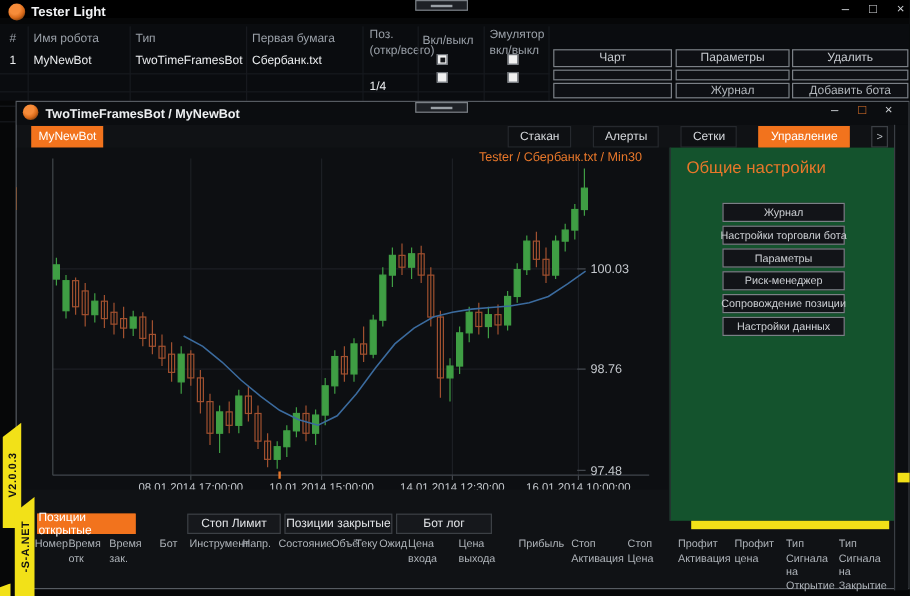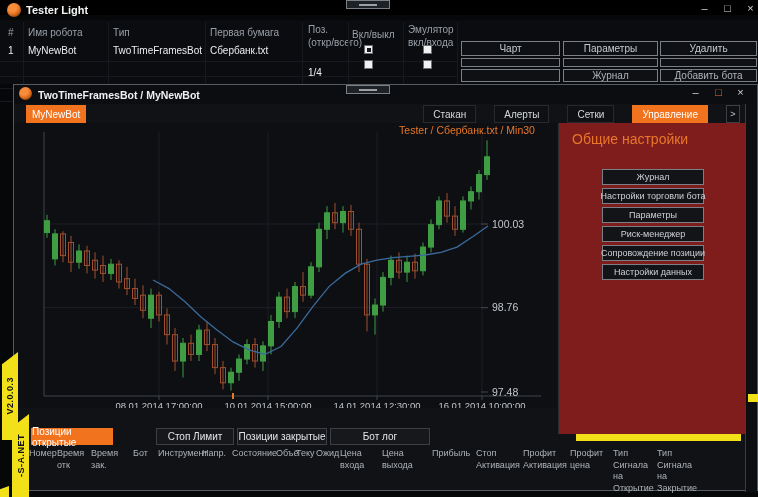--- a/index.html
+++ b/index.html
@@ -36,21 +36,21 @@
   .tab{padding:0 9px;font-size:10px;display:flex;align-items:center;color:#d6d9dd;background:#0e1013;
        border:1px solid #26292e}
   .tab.active{background:#f2731d;border-color:#f2731d;color:#fff}
   .more-btn{width:14px;display:flex;align-items:center;justify-content:center;font-size:9px;color:#c6cacf;
             background:#0e1013;border:1px solid #3c4045}
   .pane-btn{position:absolute;display:flex;align-items:center;justify-content:center;font-size:9px;
             background:#1b1e23;color:#b9bec4;border:1px solid #3c4045}
   .pane-btn.active{background:#f2731d;border-color:#f2731d;color:#fff}
 
   
-  #settings-panel{position:absolute;left:544px;top:38px;width:189px;height:311px;background:#7f1d1d;border-left:1px solid #2a2e33}
+  #settings-panel{position:absolute;left:544px;top:38px;width:189px;height:311px;background:#14532d;border-left:1px solid #2a2e33}
   #panel-strip{position:absolute;right:0;top:19px;width:12px;height:388px;background:#0c0e11;border-left:1px solid #3a3e44}
   .settings-title{position:absolute;left:13px;top:8px;font-size:14px;color:#e8772a;white-space:nowrap}
   .settings-btn{position:absolute;left:43px;width:102px;height:16px;border:1px solid #7b8086;background:#121418;
                 color:#cdd0d4;font-size:9px;display:flex;align-items:center;justify-content:center;white-space:nowrap}
 
   
   #bottom-tabs{position:absolute;left:17px;top:343px;display:flex;gap:3px}
   .bottom-tab{height:17px;display:flex;align-items:center;justify-content:center;font-size:10px;
               background:#16181c;border:1px solid #3c4045;color:#e2e4e7}
   .bottom-tab.active{background:#f2731d;border-color:#f2731d;color:#fff}
@@ -79,21 +79,21 @@
 
 <div id="bots-area">
     <div class="hcell" style="left: 8px; top: 6px;">#</div>
     <div class="hcell" style="left: 28px; top: 6px;">Имя робота</div>
     <div class="hcell" style="left: 113px; top: 6px;">Тип</div>
     <div class="hcell" style="left: 210px; top: 6px;">Первая бумага</div>
     <div class="hcell" style="left: 308px; top: 3px;">Поз.
 (откр/всего)</div>
     <div class="hcell" style="left: 352px; top: 8px;">Вкл/выкл</div>
     <div class="hcell" style="left: 408px; top: 3px;">Эмулятор
-вкл/входа</div>
+вкл/выкл</div>
     <div class="gline" style="left: 0px; top: 41px; width: 458px; height: 1px;"></div>
     <div class="gline" style="left: 0px; top: 56px; width: 458px; height: 1px;"></div>
     <div class="gline" style="left: 0px; top: 68px; width: 458px; height: 1px;"></div>
     <div class="gline" style="left: 0px; top: 81px; width: 758px; height: 1px;"></div>
     <div class="gline" style="left: 23px; top: 2px; width: 1px; height: 62px;"></div>
     <div class="gline" style="left: 108px; top: 2px; width: 1px; height: 62px;"></div>
     <div class="gline" style="left: 205px; top: 2px; width: 1px; height: 62px;"></div>
     <div class="gline" style="left: 302px; top: 2px; width: 1px; height: 62px;"></div>
     <div class="gline" style="left: 348px; top: 2px; width: 1px; height: 62px;"></div>
     <div class="gline" style="left: 403px; top: 2px; width: 1px; height: 62px;"></div>
@@ -291,21 +291,21 @@
       <div class="settings-btn" style="top: 103px;">Риск-менеджер</div>
       <div class="settings-btn" style="top: 122px;">Сопровождение позиции</div>
       <div class="settings-btn" style="top: 141px;">Настройки данных</div>
     </div>
   <div id="panel-strip"></div>
 
   <div id="bottom-tabs">
       <div class="bottom-tab active" style="width: 82px;">Позиции открытые</div>
       <div class="bottom-tab" style="width: 78px; margin-left: 40px;">Стоп Лимит</div>
       <div class="bottom-tab" style="width: 90px;">Позиции закрытые</div>
-      <div class="bottom-tab" style="width: 100px;">Бот лог</div>
+      <div class="bottom-tab" style="width: 80px;">Бот лог</div>
     </div>
   <div id="positions-header">
       <div class="ph" style="width: 28px;">Номер</div>
       <div class="ph" style="width: 34px;">Время
 отк</div>
       <div class="ph" style="width: 42px;">Время
 зак.</div>
       <div class="ph" style="width: 25px;">Бот</div>
       <div class="ph" style="width: 44px;">Инструмент</div>
       <div class="ph" style="width: 30px;">Напр.</div>
@@ -313,20 +313,21 @@
       <div class="ph" style="width: 20px;">Объё</div>
       <div class="ph" style="width: 20px;">Теку</div>
       <div class="ph" style="width: 24px;">Ожид</div>
       <div class="ph" style="width: 42px;">Цена
 входа</div>
       <div class="ph" style="width: 50px;">Цена
 выхода</div>
       <div class="ph" style="width: 44px;">Прибыль</div>
       <div class="ph" style="width: 47px;">Стоп
 Активация</div>
+      <div class="ph" style="width: 42px;">Стоп Цена</div>
       <div class="ph" style="width: 47px;">Профит
 Активация</div>
       <div class="ph" style="width: 43px;">Профит
 цена</div>
       <div class="ph" style="width: 44px;">Тип
 Сигнала на
 Открытие</div>
       <div class="ph" style="width: 40px;">Тип
 Сигнала
 на

